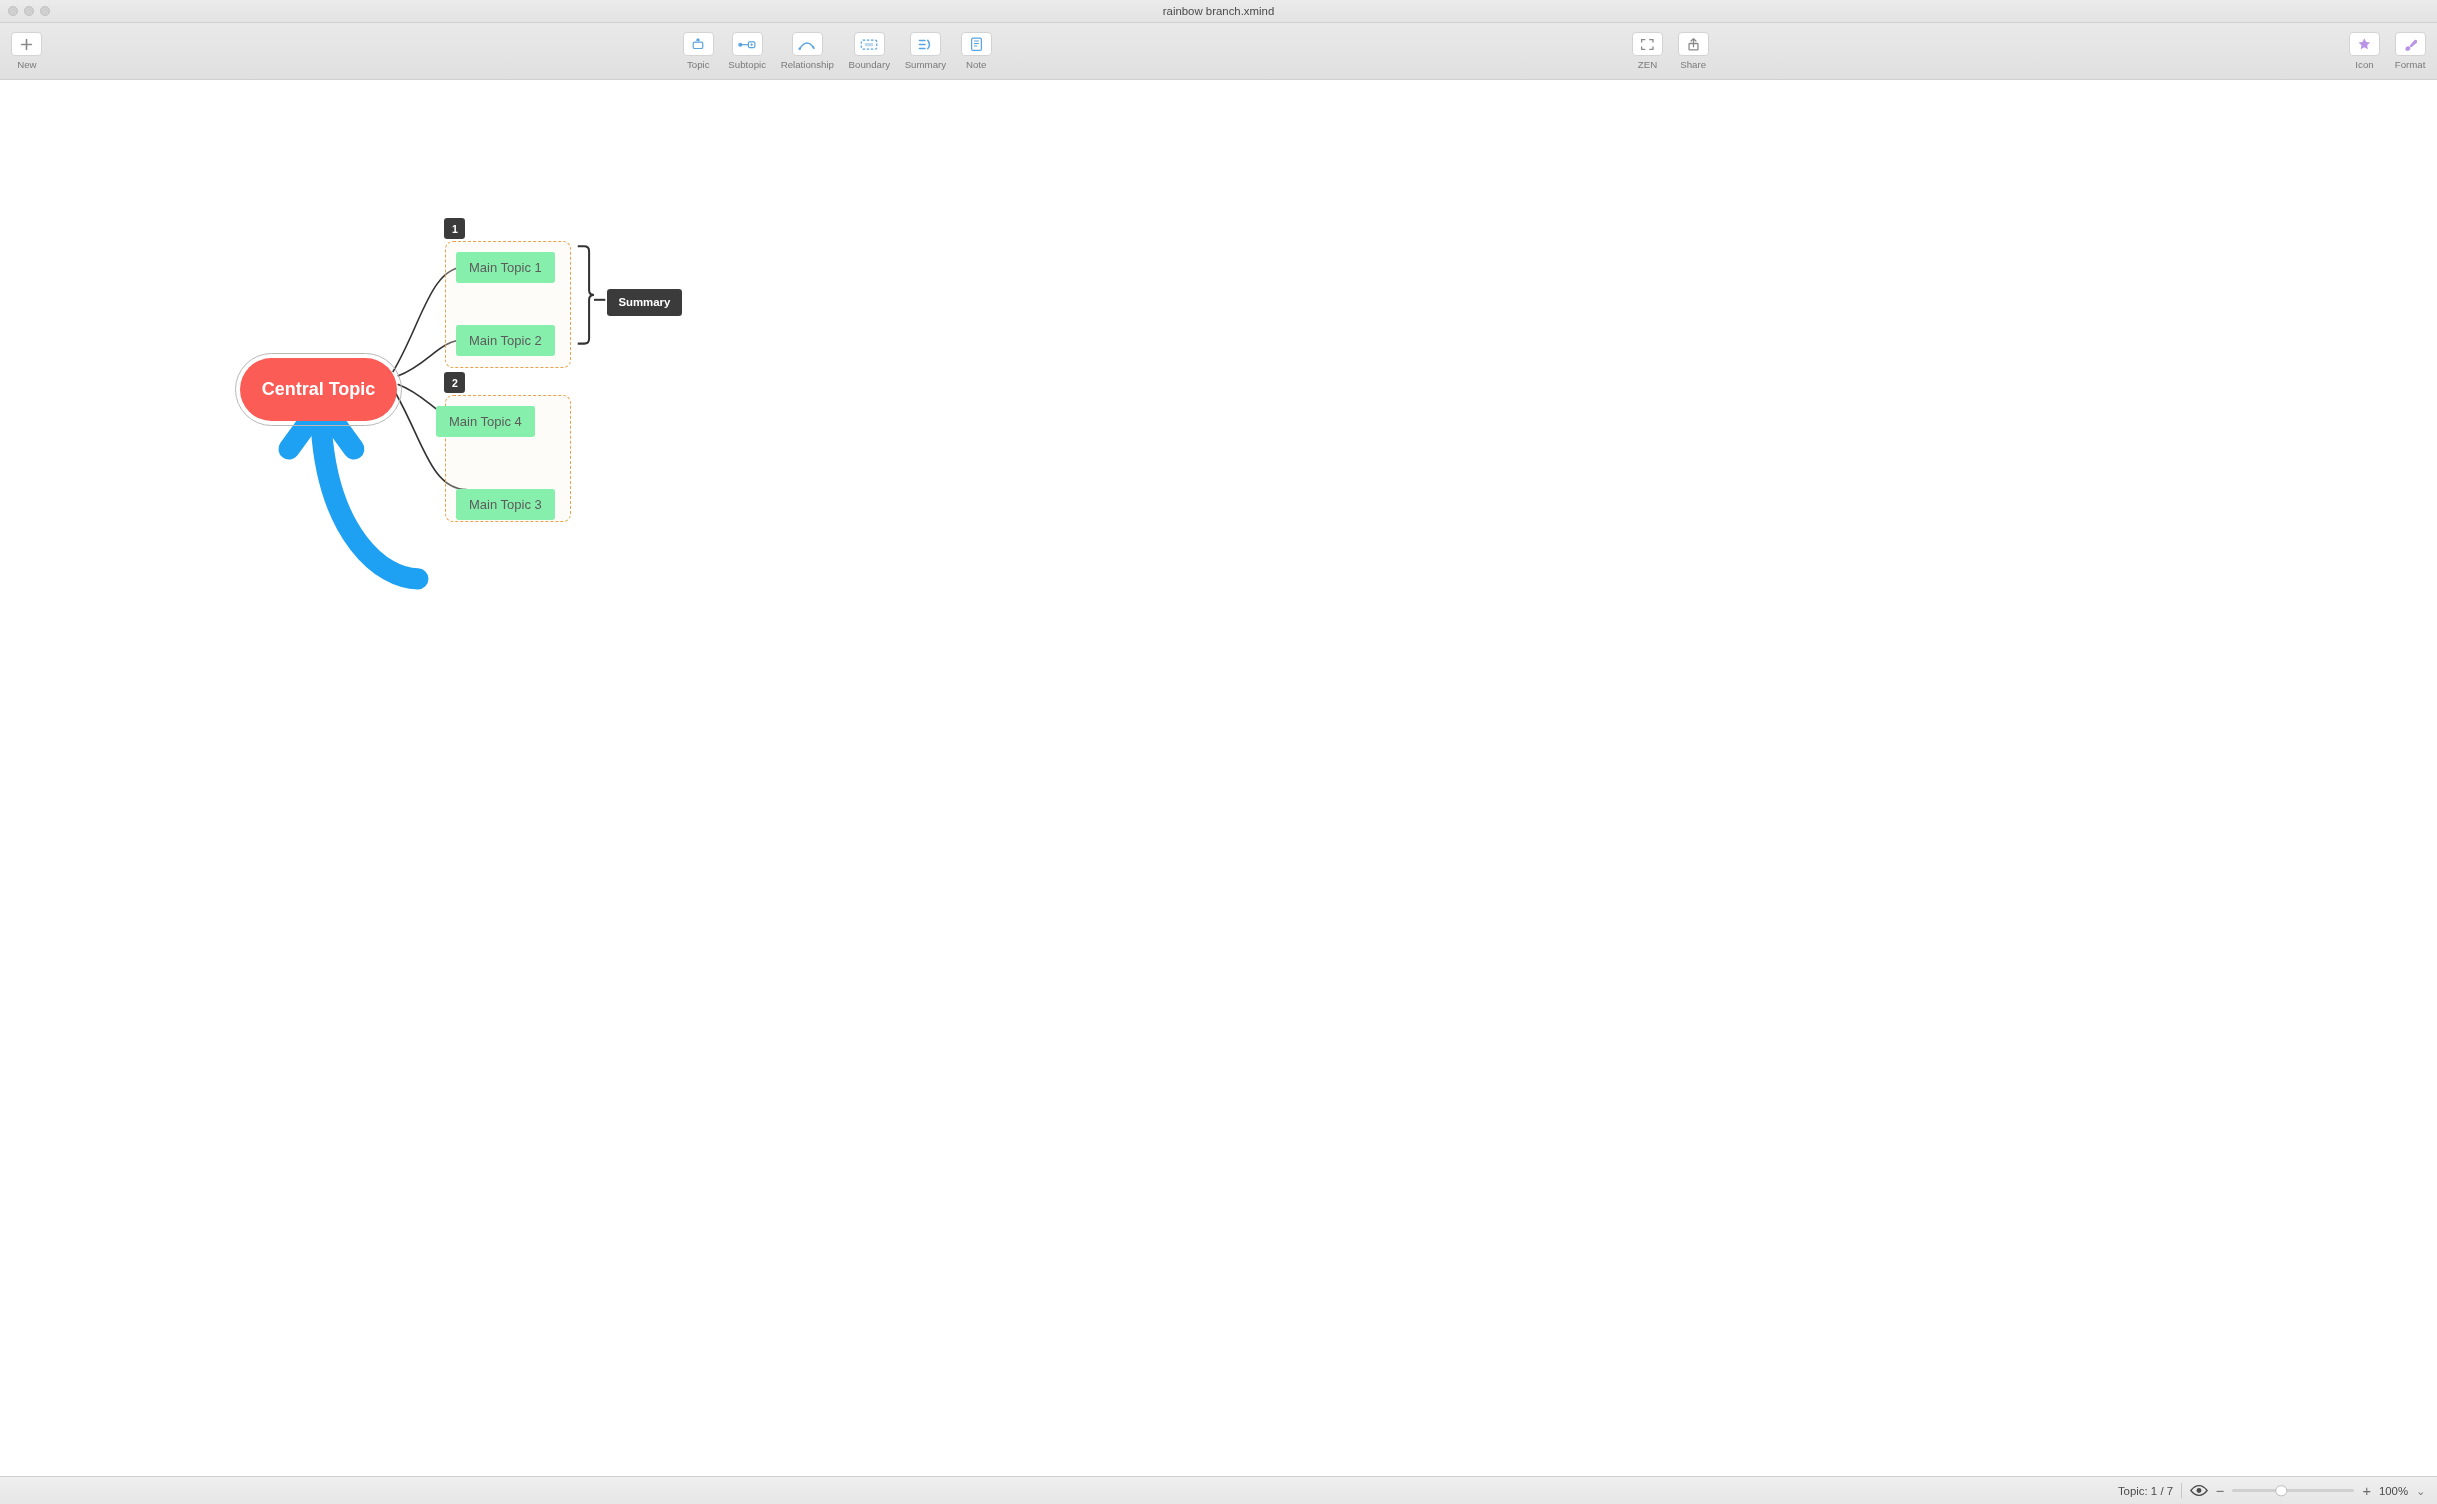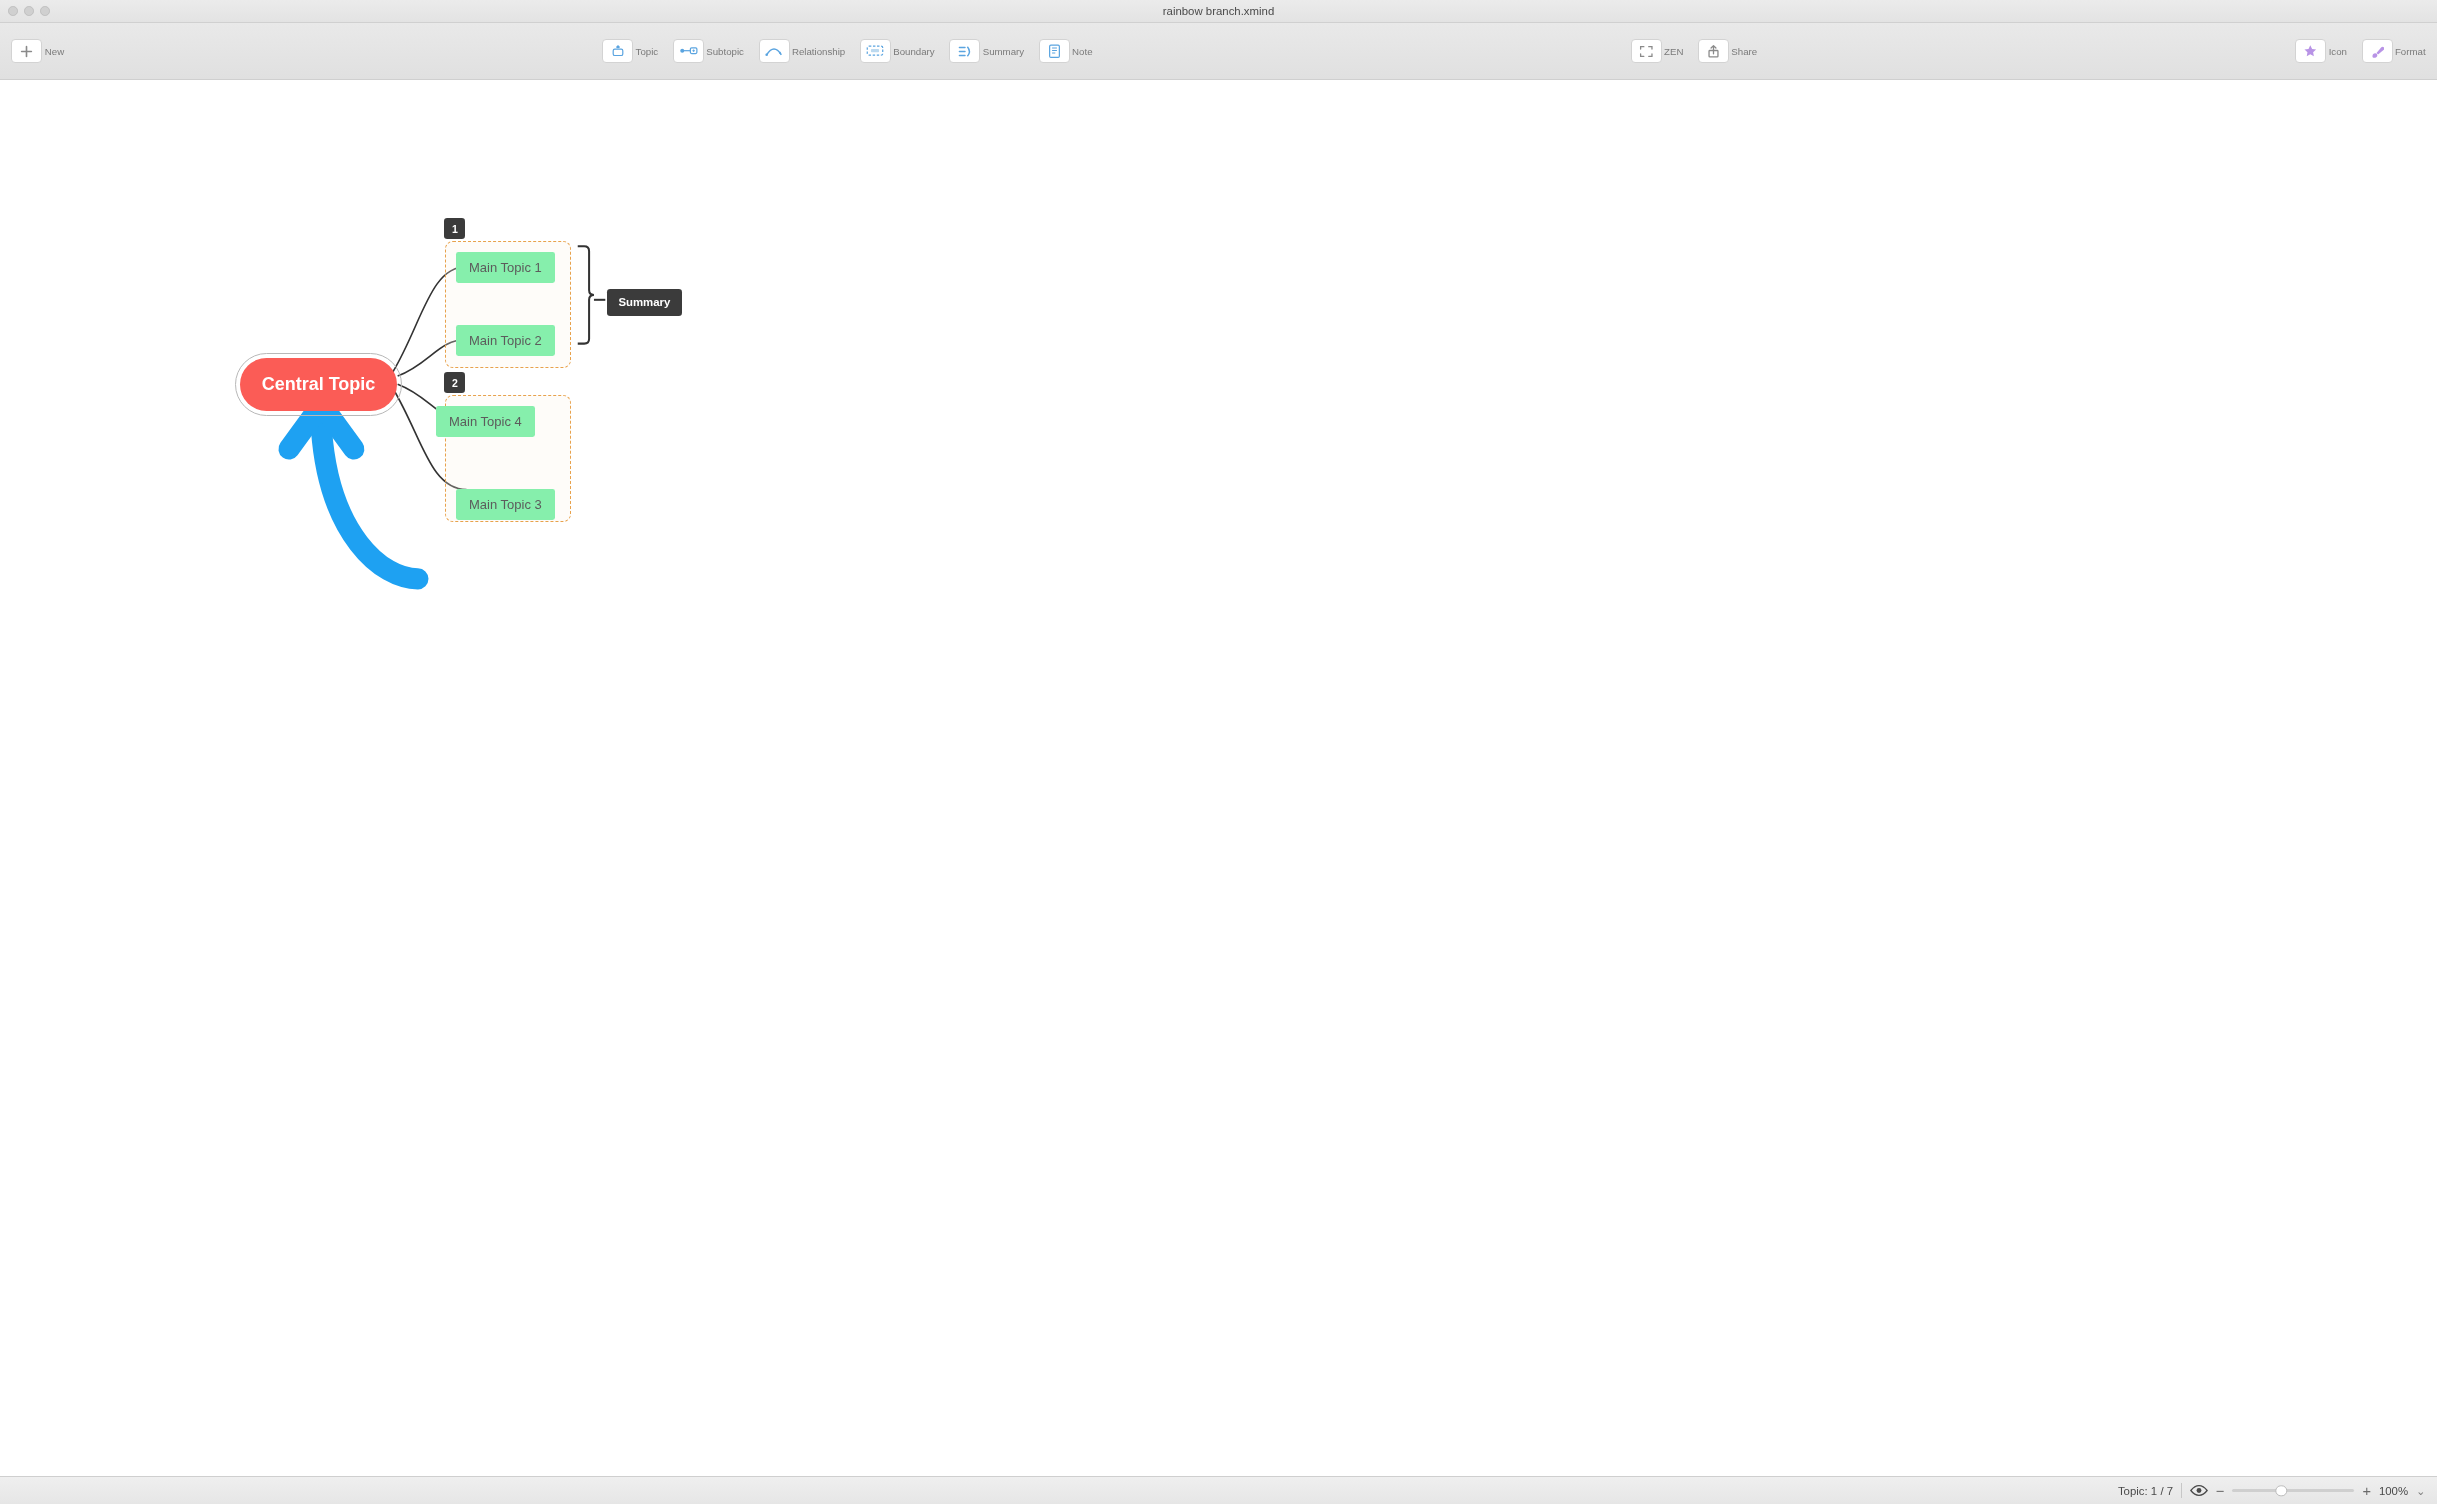--- a/index.html
+++ b/index.html
@@ -36,21 +36,21 @@
     height: 57px;
     background: linear-gradient(#e9e9e9, #e0e0e0);
     border-bottom: 0.8px solid #cfcfcf;
     display: flex;
     align-items: center;
     padding: 0 11.4px;
   }
   .tb-blank { flex: 0 0 auto; }
   .spacer-grow { flex: 1 1 auto; }
   .tb-group { display: flex; gap: 14.6px; }
-  .tb-item { display: flex; flex-direction: row; align-items: center; gap: 2.4px; cursor: pointer; }
+  .tb-item { display: flex; flex-direction: column; align-items: center; gap: 2.4px; cursor: pointer; }
   .tb-btn {
     width: 31px; height: 24px;
     background: #fff;
     border: 0.8px solid #d3d3d3;
     border-radius: 4px;
     display: flex; align-items: center; justify-content: center;
   }
   .tb-label { font-size: 9.7px; color: #7a7a7a; }
 
   
@@ -280,21 +280,21 @@
 
     <path d="M712 205 h8 q6 0 6 6 v48 q0 6 6 6 q-6 0 -6 6 v48 q0 6 -6 6 h-8" stroke="#333" stroke-width="2.5" fill="none"></path>
     <path d="M732 271 h14" stroke="#333" stroke-width="2.5"></path>
 
     <g stroke-linecap="round">
       <path d="M515 615 C 470 615, 405 560, 396 430" stroke="#1ea1f2" stroke-width="26" fill="none"></path>
       <path d="M356 455 L396 400 L436 455" stroke="#1ea1f2" stroke-width="26" fill="none" stroke-linejoin="miter"></path>
     </g>
   </svg>
 
-  <div class="central" style="left:240px; top:278px; width:157px; height:53px;">
+  <div class="central" style="left:240px; top:278px; width:157px; height:63px;">
     <span>Central Topic</span>
   </div>
 
   <div class="boundary" style="left:445px; top:161px; width:126px; height:127px;">
     <div class="boundary-badge">1</div>
   </div>
   <div class="topic" style="left:456px; top:172px;">
     <span>Main Topic 1</span>
   </div>
   <div class="topic" style="left:456px; top:245px;">

